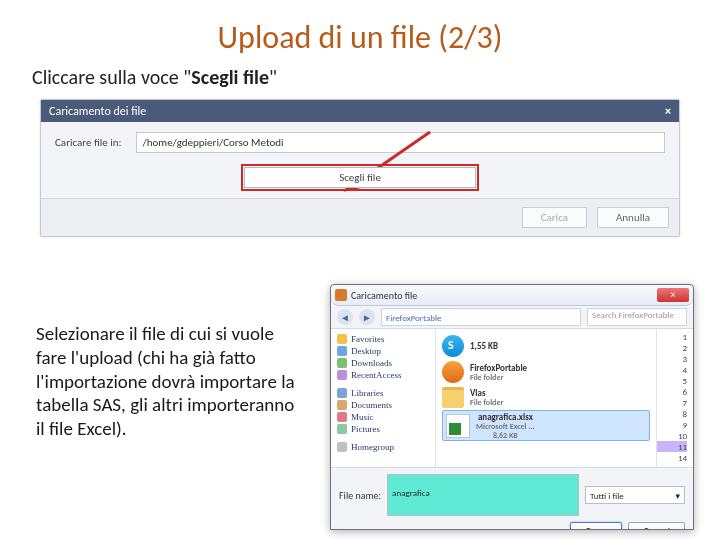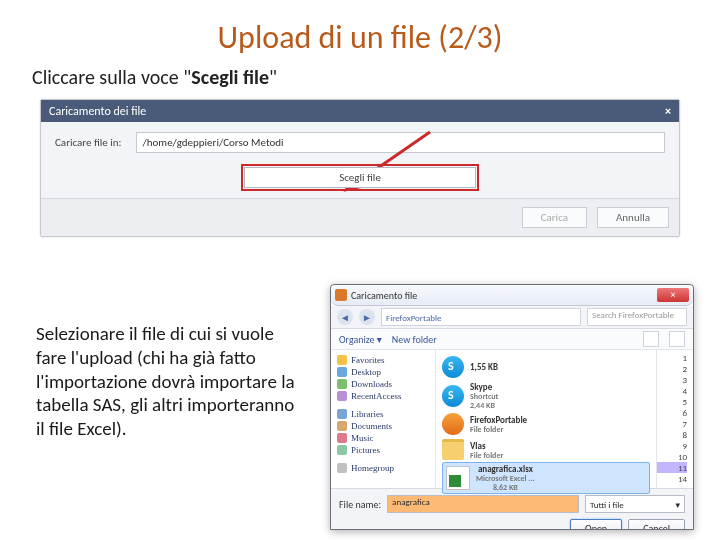--- a/index.html
+++ b/index.html
@@ -299,23 +299,23 @@
     background: #f2f4f8;
     padding: 6px 8px;
     display: flex;
     align-items: center;
     gap: 6px;
   }
   .footer-label { font-size: 10px; color: #333; }
   .fname-field {
     flex: 1;
     border: 1px solid #b9bdc8;
-    background: #fdba74;
+    background: #5eead4;
     height: 16px;
-    padding: 0 4px;
+    padding: 12px 4px;
     font-size: 9px;
   }
   .ftype {
     width: 90px;
     border: 1px solid #b9bdc8;
     background: #fff;
     height: 16px;
     padding: 0 4px;
     font-size: 9px;
     display: flex; align-items: center; justify-content: space-between;
@@ -385,27 +385,20 @@
     <div class="winicon"></div>
     <div class="wtitle">Caricamento file</div>
     <div class="closebox">×</div>
   </div>
   <div class="chooser-navbar">
     <div class="navarrow">◄</div>
     <div class="navarrow">►</div>
     <div class="breadcrumb">FirefoxPortable</div>
     <div class="searchbox" placeholder="Search FirefoxPortable"><span style="color:#999">Search FirefoxPortable</span></div>
   </div>
-  <div class="chooser-toolbar">
-    <span>Organize ▾</span>
-    <span>New folder</span>
-    <div class="toolbar-spacer"></div>
-    <div class="tb-icon"></div>
-    <div class="tb-icon"></div>
-  </div>
   <div class="chooser-body">
     <div class="chooser-nav">
       <div class="nav-item">
           <span class="i i-star"></span>
           <span>Favorites</span>
         </div>
       <div class="nav-item">
           <span class="i i-desk"></span>
           <span>Desktop</span>
         </div>
@@ -439,28 +432,20 @@
           <span class="i i-home"></span>
           <span>Homegroup</span>
         </div>
     </div>
     <div class="chooser-files">
       <div class="files-col">
         <div class="file-row">
           <div class="fi fi-skype"></div>
           <div class="file-meta">
               <div>1,55 KB</div>
-            </div>
-        </div>
-        <div class="file-row">
-          <div class="fi fi-skype"></div>
-          <div class="file-meta">
-              <div>Skype</div>
-              <div class="sub">Shortcut</div>
-              <div class="sub">2,44 KB</div>
             </div>
         </div>
         <div class="file-row">
           <div class="fi fi-ff"></div>
           <div class="file-meta">
               <div>FirefoxPortable</div>
               <div class="sub">File folder</div>
             </div>
         </div>
         <div class="file-row">

